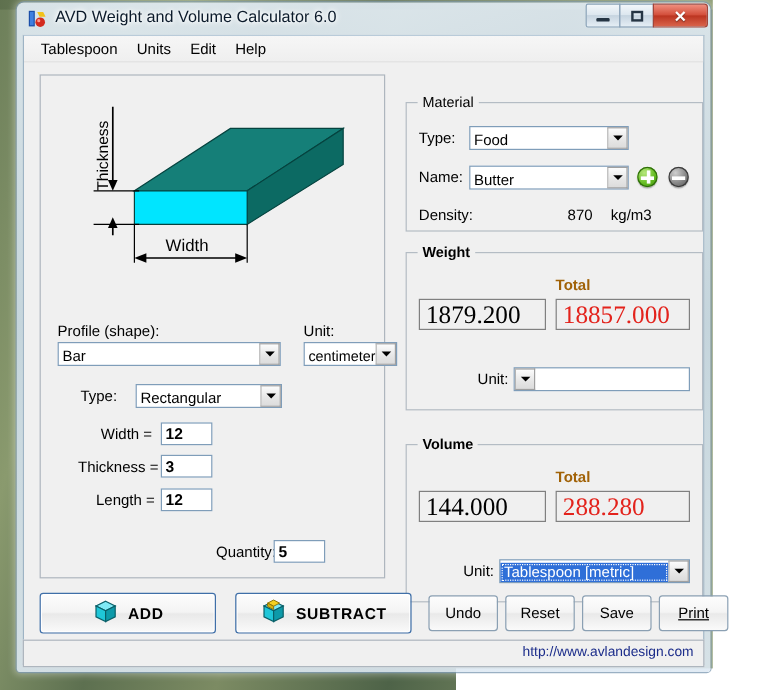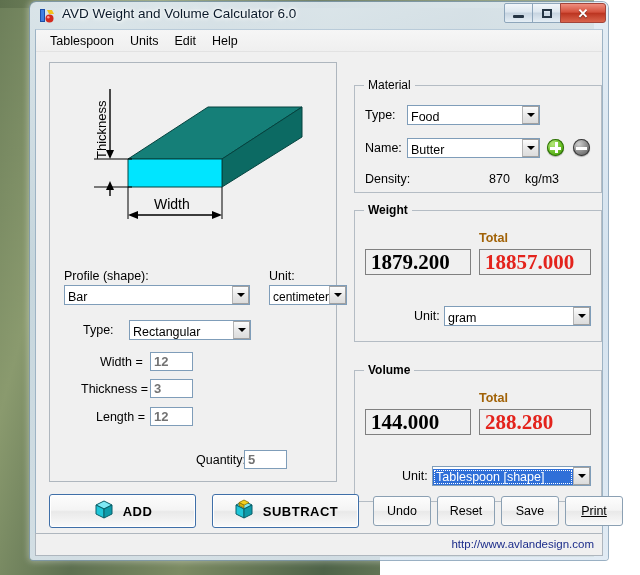--- a/index.html
+++ b/index.html
@@ -28,21 +28,21 @@
     background: #ffffff;
   }
   .desktop-band {
     position: absolute; left: 0; top: 0; width: 640px; height: 8px;
     background: linear-gradient(90deg,#5c6e4c,#8d9d72,#4b5f42,#7f8f68,#99a87e);
     opacity: .85;
   }
 
   
   .window {
-    position: absolute; left: 30px; top: 2px;
+    position: absolute; left: 14px; top: 2px;
     width: 578px; height: 558px;
     border-radius: 6px 6px 3px 3px;
     background: linear-gradient(180deg, rgba(226,236,244,.92) 0%, rgba(206,222,236,.88) 48%, rgba(222,233,243,.9) 100%);
     box-shadow: 0 0 0 1px rgba(120,150,175,.75), 0 0 6px 2px rgba(255,255,255,.35);
     box-sizing: border-box;
     padding: 0;
   }
 
   .titlebar {
     position: relative; height: 27px;
@@ -151,29 +151,29 @@
   .combo.selected .val {
     background: #2f6fd8; color: #ffffff;
     outline: 1px dotted #ffffff; outline-offset: -2px;
     padding-left: 3px; height: 16px; line-height: 16px;
   }
 
   .textbox {
     position: absolute; box-sizing: border-box;
     background: #ffffff; border: 1px solid #7f9db9;
     height: 19px; font-size: 13px; font-weight: bold;
-    padding-left: 3px; line-height: 17px; color: #737373;
+    padding-left: 3px; line-height: 17px; color: #000000;
   }
 
   .readout {
     position: absolute; box-sizing: border-box;
     background: #f0f0f0; border: 1px solid #808080;
     height: 26px; line-height: 24px;
     font-family: "Liberation Serif", serif;
-    font-size: 21px; font-weight: bold; color: #000;
+    font-size: 21px; font-weight: normal; color: #000;
     padding-left: 5px; white-space: nowrap;
   }
   .readout.total { color: #e3231c; }
 
   .total-cap {
     position: absolute; font-size: 12.5px; font-weight: bold; color: #a16207;
   }
 
   
   .rbtn { position: absolute; width: 17px; height: 17px; border-radius: 50%; }
@@ -362,36 +362,35 @@
       <div class="groupbox gb-weight">
         <span class="gb-title bold">Weight</span>
 
         <span class="total-cap" style="left:124px; top:20px;">Total</span>
 
         <div class="readout" style="left:10px; top:38px; width:106px;">1879.200</div>
         <div class="readout total" style="left:124px; top:38px; width:112px;">18857.000</div>
 
         <span class="lbl" style="left:59px; top:98px;">Unit:</span>
         <div class="combo" style="left:89px; top:95px; width:147px;">
-          <span class="val">gram</span>
           <span class="arrowbtn"></span>
         </div>
       </div>
 
       <div class="groupbox gb-volume">
         <span class="gb-title bold">Volume</span>
 
         <span class="total-cap" style="left:124px; top:20px;">Total</span>
 
         <div class="readout" style="left:10px; top:38px; width:106px;">144.000</div>
         <div class="readout total" style="left:124px; top:38px; width:112px;">288.280</div>
 
         <span class="lbl" style="left:47px; top:98px;">Unit:</span>
         <div class="combo selected" style="left:77px; top:95px; width:159px;">
-          <span class="val">Tablespoon [shape]</span>
+          <span class="val">Tablespoon [metric]</span>
           <span class="arrowbtn"></span>
         </div>
       </div>
 
       <div class="btnrow">
 
         <div class="btn big" style="left:0px; top:0px; width:147px;">
           <span>
             <svg width="22" height="22" viewBox="0 0 22 22">
               <polygon points="11,2 19,6 11,10 3,6" fill="#7fe9f5" stroke="#0a5f68" stroke-width="1"></polygon>

